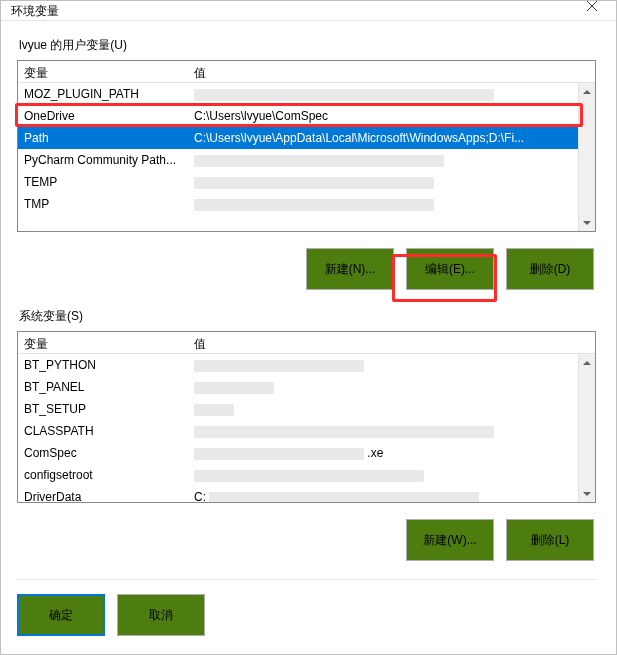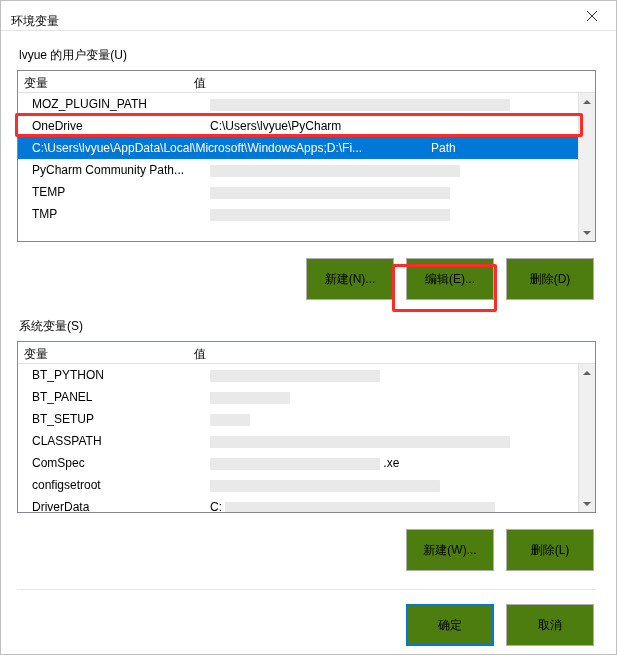--- a/index.html
+++ b/index.html
@@ -5,21 +5,21 @@
   * { box-sizing: border-box; }
   html, body { margin:0; padding:0; }
   body {
     width:617px; height:655px;
     font-family: "Microsoft YaHei", "Segoe UI", Tahoma, sans-serif;
     font-size:12px; color:#000; background:#fff;
     border:1px solid #bfbfbf;
     display:flex; flex-direction:column;
   }
   .titlebar {
-    height:30px; display:flex; align-items:flex-end;
+    height:20px; display:flex; align-items:flex-end;
     padding:12px 2px 0 10px; border-bottom:1px solid #e5e5e5;
   }
   .titlebar .title { flex:1; }
   .titlebar .close {
     width:44px; height:28px; display:flex; align-items:center; justify-content:center;
     cursor:pointer;
   }
   .titlebar .close svg { width:10px; height:10px; stroke:#333; stroke-width:1; }
   .client {
     flex:1; padding:16px 20px 20px 16px; display:flex; flex-direction:column;
@@ -39,21 +39,21 @@
     white-space:nowrap; overflow:hidden; text-overflow:ellipsis;
   }
   .col-name { width:170px; }
   .col-value { flex:1; }
   .lv-body { flex:1; overflow:hidden; }
   .lv-row {
     height:22px; display:flex; align-items:center;
     white-space:nowrap; overflow:hidden;
   }
   .lv-cell {
-    padding:2px 6px; overflow:hidden; text-overflow:ellipsis; white-space:nowrap;margin-left:8px;
+    padding:2px 6px; overflow:hidden; text-overflow:ellipsis; white-space:nowrap;
   }
   .lv-row.selected { background:#0078d7; color:#fff; }
   .lv-scroll {
     position:absolute; top:22px; right:0; bottom:0; width:17px;
     background:#f0f0f0; border-left:1px solid #e1e1e1;
     display:flex; flex-direction:column; justify-content:space-between;
   }
   .lv-scroll .arrow {
     height:17px; display:flex; align-items:center; justify-content:center;
     cursor:pointer;
@@ -66,21 +66,21 @@
   .btn-row {
     display:flex; justify-content:flex-end; gap:12px; padding:16px 2px 0 0;
   }
   .btn {
     min-width:88px; height:42px; padding:2px 16px;
     background:#4d7c0f; border:1px solid #adadad;
     display:flex; align-items:center; justify-content:center;
     cursor:pointer; user-select:none;
   }
   .final-row {
-    display:flex; justify-content:flex-end; gap:12px;
+    display:flex; justify-content:flex-start; gap:12px;
     padding:14px 2px 0 0; margin-top:auto;
     border-top:1px solid #e5e5e5;
   }
   .btn.primary { border:2px solid #0078d7; }
   .hi-row {
     position:absolute; border:3px solid #ff2a2a; pointer-events:none;
     border-radius:2px;
   }
   .hi-btn {
     position:absolute; border:3px solid #ff2a2a; pointer-events:none;
@@ -109,25 +109,25 @@
         <div class="lv-hcell col-name">变量</div>
         <div class="lv-hcell col-value">值</div>
       </div>
       <div class="lv-body" id="user-body">
           <div class="lv-row">
             <div class="lv-cell col-name">MOZ_PLUGIN_PATH</div>
             <div class="lv-cell col-value"><span class="redact" style="width: 300px;"></span></div>
           </div>
           <div class="lv-row">
             <div class="lv-cell col-name">OneDrive</div>
-            <div class="lv-cell col-value">C:\Users\lvyue\PyCharm</div>
+            <div class="lv-cell col-value">C:\Users\lvyue\ComSpec</div>
           </div>
           <div class="lv-row selected">
+            <div class="lv-cell col-name">Path</div>
             <div class="lv-cell col-value">C:\Users\lvyue\AppData\Local\Microsoft\WindowsApps;D:\Fi...</div>
-            <div class="lv-cell col-name">Path</div>
           </div>
           <div class="lv-row">
             <div class="lv-cell col-name">PyCharm Community Path...</div>
             <div class="lv-cell col-value"><span class="redact" style="width: 250px;"></span></div>
           </div>
           <div class="lv-row">
             <div class="lv-cell col-name">TEMP</div>
             <div class="lv-cell col-value"><span class="redact" style="width: 240px;"></span></div>
           </div>
           <div class="lv-row">

